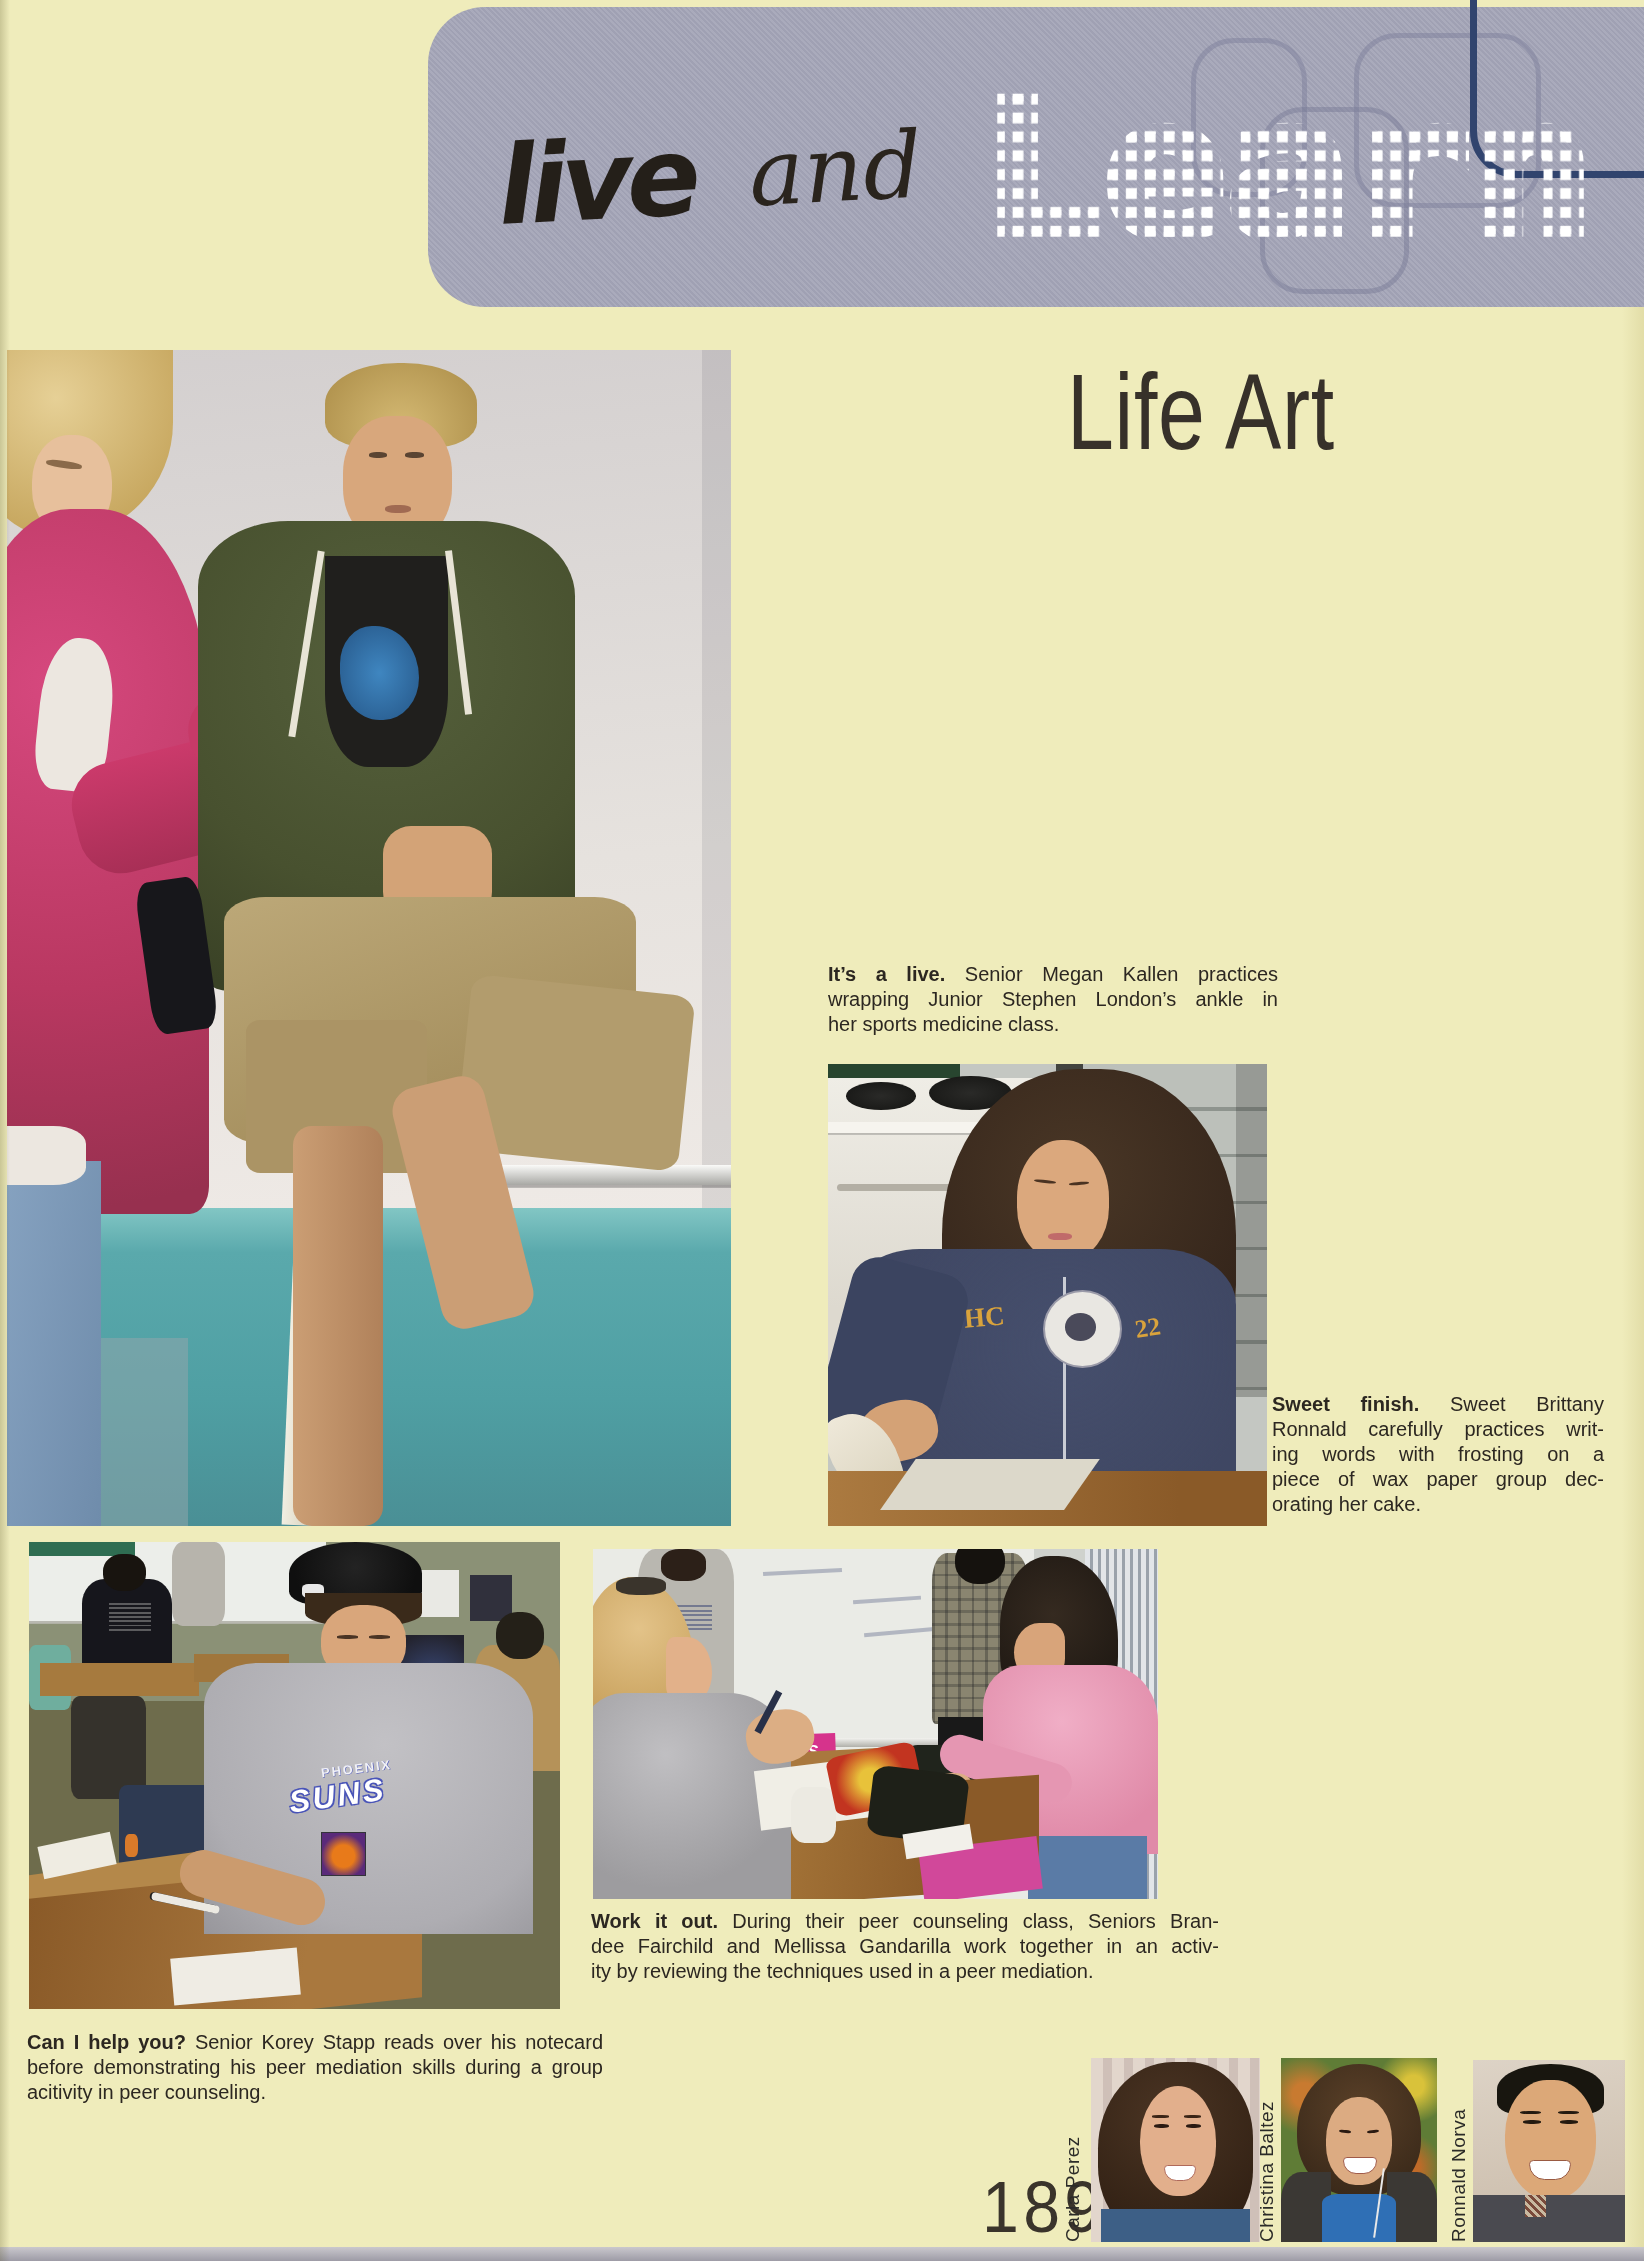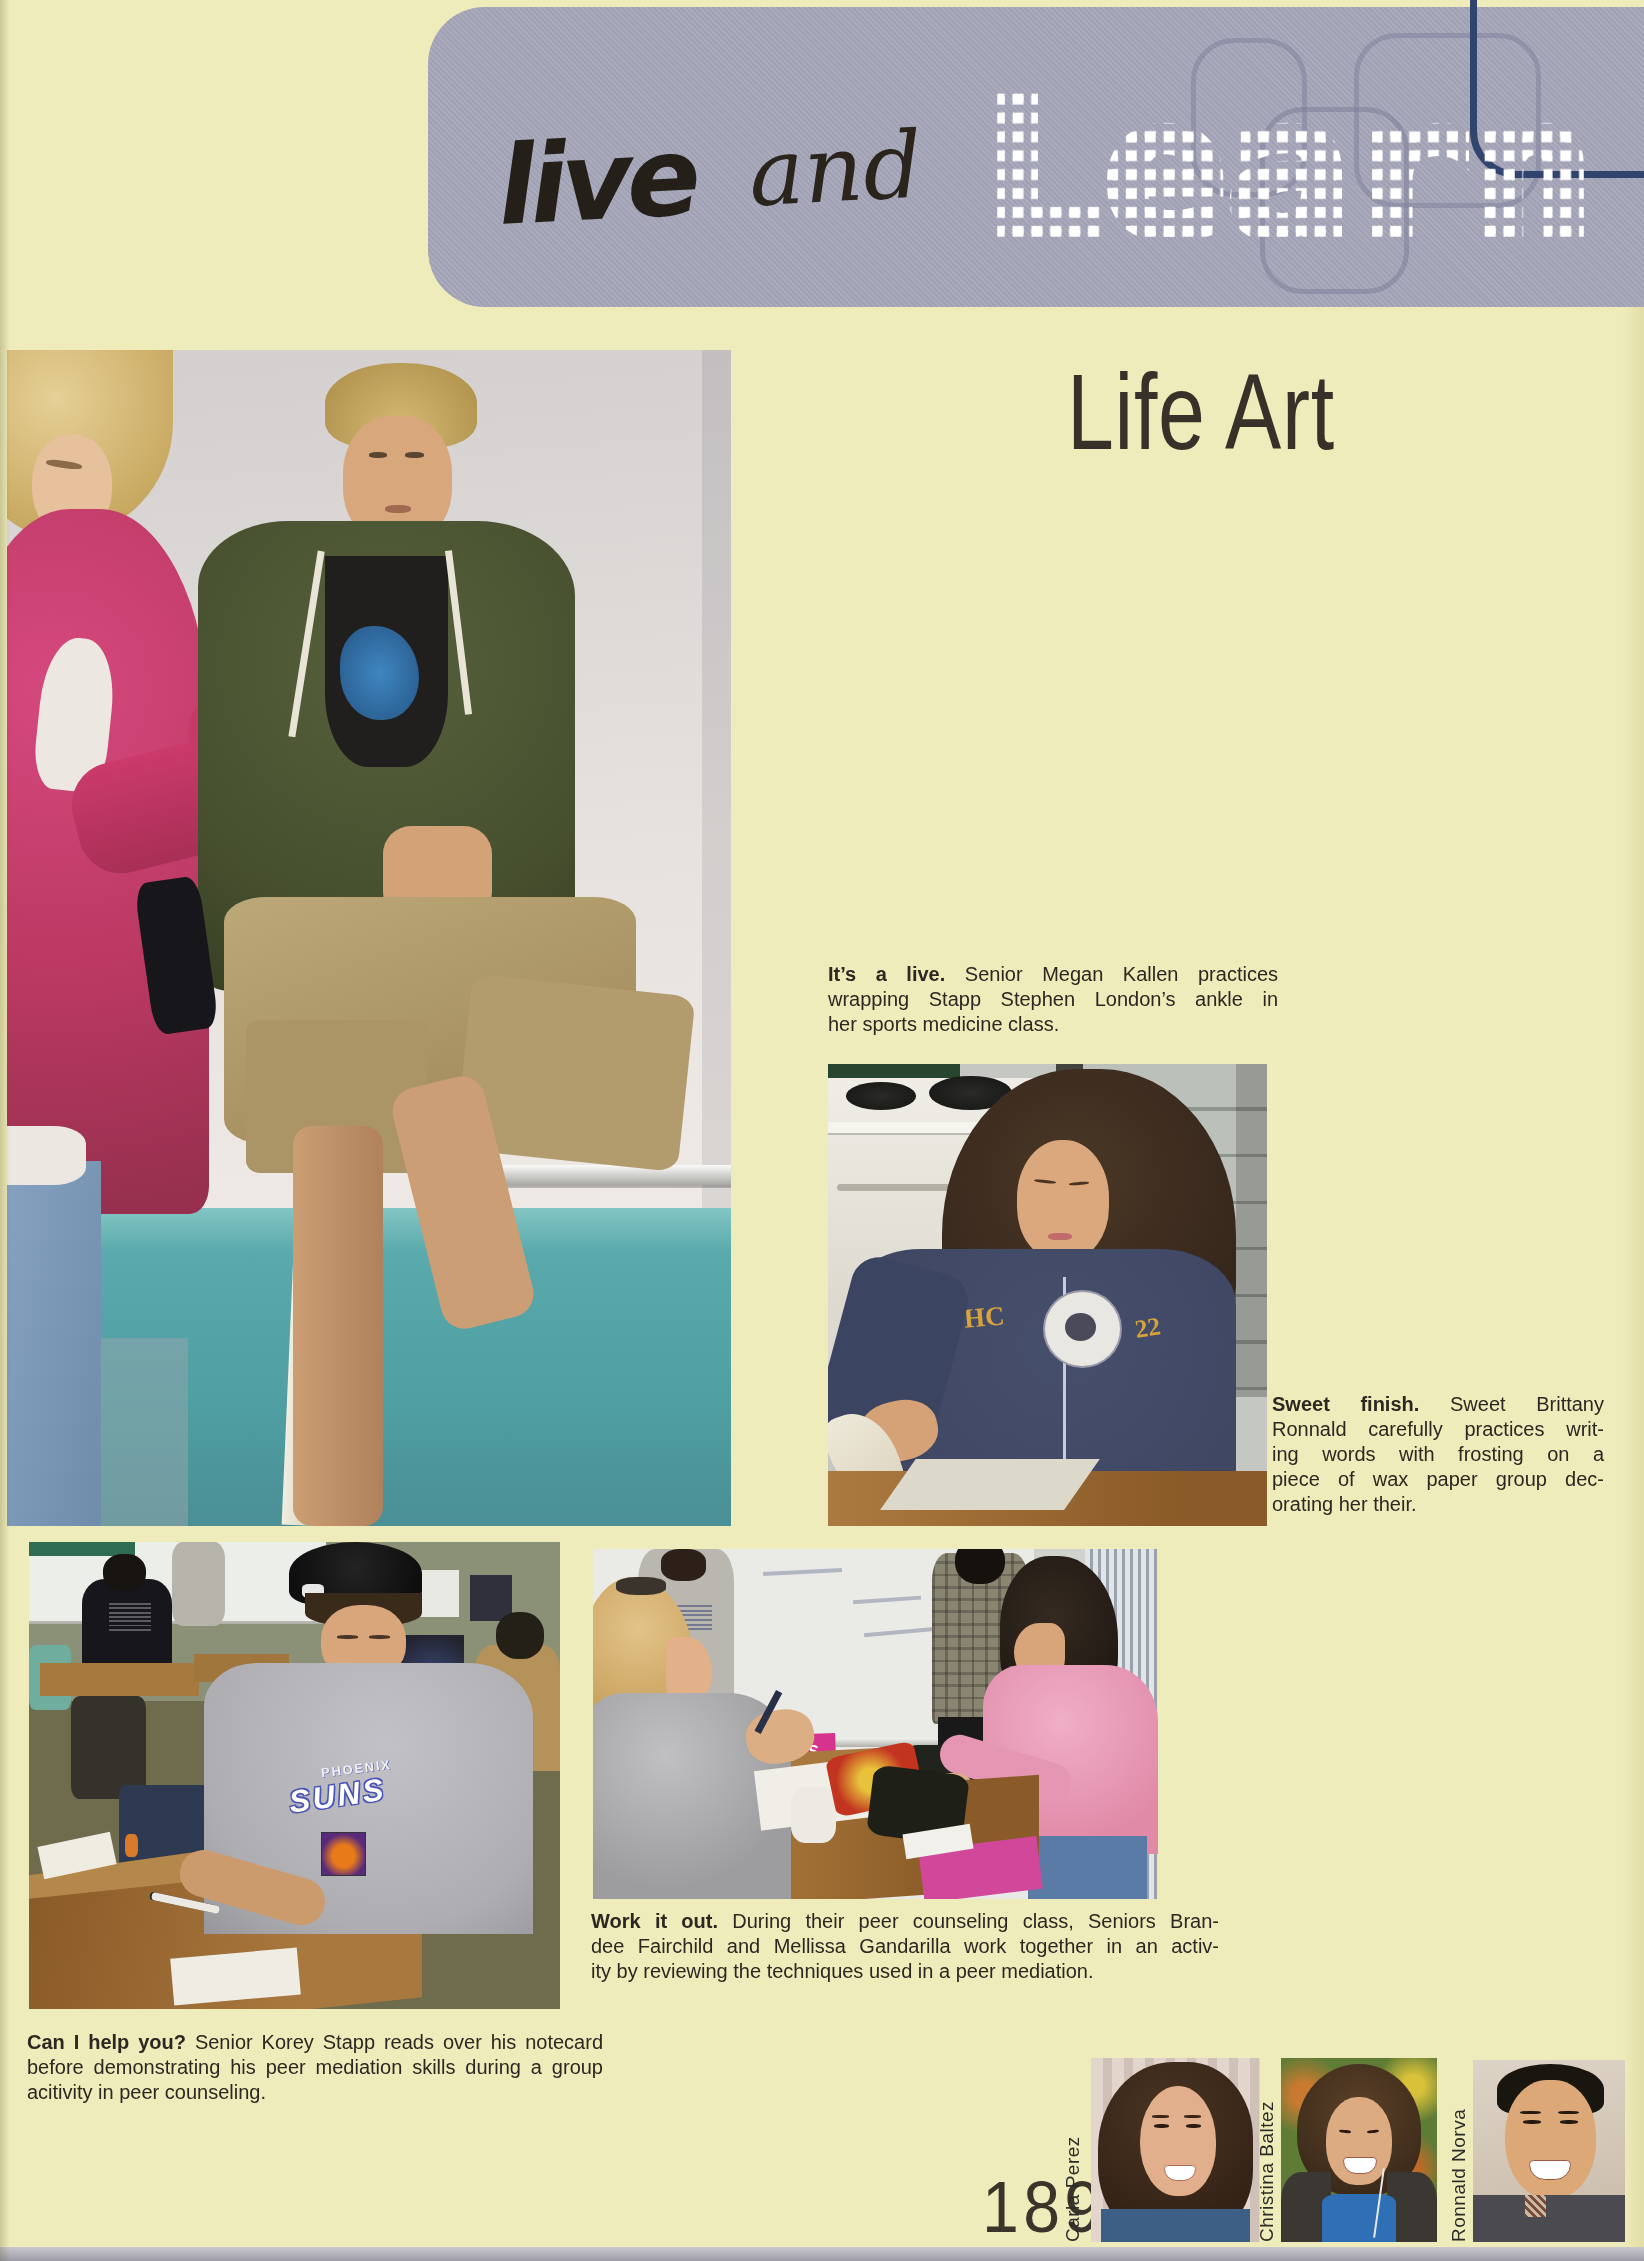--- a/index.html
+++ b/index.html
@@ -98,21 +98,21 @@
     <div class="s" style="left:30%;top:46.5%;width:57%;height:21%;background:linear-gradient(160deg,#bca878,#a6905f 70%);border-radius:10%;"></div>
     <div class="s" style="left:33%;top:57%;width:25%;height:13%;background:#ab9465;border-radius:8%;"></div>
     <div class="s" style="left:63%;top:54%;width:31%;height:15%;background:#b29c6d;border-radius:10%;transform:rotate(6deg);"></div>
     <div class="s" style="left:39.5%;top:66%;width:12.5%;height:34%;background:linear-gradient(90deg,#cb9e74,#b0815a);border-radius:19px;"></div>
     <div class="s" style="left:56.5%;top:62%;width:13%;height:21%;background:#cb9e75;border-radius:23.6px;transform:rotate(-14deg);"></div>
     <div class="s" style="left:19%;top:45%;width:9%;height:13%;background:#17171b;border-radius:20%;transform:rotate(-8deg);"></div>
   </div>
 
   <div class="cap" style="left:828px;top:962px;width:450px;">
     <div class="jl"><b>It’s a live.</b> <span>Senior Megan Kallen practices</span></div>
-    <div class="jl">wrapping Stapp Stephen London’s ankle in</div>
+    <div class="jl">wrapping Junior Stephen London’s ankle in</div>
     <div class="ll">her sports medicine class.</div>
   </div>
 
   <div class="ph" style="left:828px;top:1064px;width:439px;height:462px;background:#c4c7c2;">
     <div class="s" style="left:0;top:0;width:30%;height:13%;background:#28452f;"></div>
     <div class="s" style="left:0;top:3%;width:58%;height:62%;background:linear-gradient(#efede6,#ddd9cf 80%);"></div>
     <div class="s" style="left:0;top:12.5%;width:58%;height:2.5%;background:#f6f4ee;box-shadow:0 1.9px 0 rgba(80,80,80,.3);"></div>
     <div class="s" style="left:4%;top:4%;width:16%;height:6%;background:radial-gradient(#2a2a28,#141412);border-radius:50%;"></div>
     <div class="s" style="left:23%;top:2.5%;width:19%;height:7.5%;background:radial-gradient(#2a2a28,#141412);border-radius:50%;"></div>
     <div class="s" style="left:42%;top:5%;width:14%;height:6%;background:radial-gradient(#2a2a28,#141412);border-radius:50%;"></div>
@@ -137,21 +137,21 @@
     <div class="s" style="left:1%;top:75%;width:15%;height:21%;background:linear-gradient(160deg,#efe9da,#d9d2bd);border-radius:25% 60% 30% 70%;transform:rotate(-18deg);"></div>
     <div class="s" style="left:0;top:88%;width:100%;height:12%;background:linear-gradient(90deg,#ab7a40,#8a5a28 80%);"></div>
     <div class="s" style="left:16%;top:85.5%;width:42%;height:11%;background:#dcd8ca;transform:skewX(-35deg);"></div>
   </div>
 
   <div class="cap" style="left:1272px;top:1392px;width:332px;">
     <div class="jl"><b>Sweet finish.</b> <span>Sweet Brittany</span></div>
     <div class="jl">Ronnald carefully practices writ-</div>
     <div class="jl">ing words with frosting on a</div>
     <div class="jl">piece of wax paper group dec-</div>
-    <div class="ll">orating her their.</div>
+    <div class="ll">orating her cake.</div>
   </div>
 
   <div class="ph" style="left:29px;top:1542px;width:531px;height:467px;background:#6e6c4c;">
     <div class="s" style="left:0;top:0;width:100%;height:34%;background:#8b9176;"></div>
     <div class="s" style="left:0;top:0;width:56%;height:17%;background:#eceeea;box-shadow:0 2.8px 0 #b8b8b0;"></div>
     <div class="s" style="left:0;top:0;width:20%;height:3%;background:#2f6d52;"></div>
     <div class="s" style="left:62%;top:3%;width:9%;height:12%;background:radial-gradient(#d96aa8,#b23278);"></div>
     <div class="s" style="left:73%;top:6%;width:8%;height:10%;background:#e9e9e4;"></div>
     <div class="s" style="left:83%;top:7%;width:8%;height:10%;background:#30303c;"></div>
     <div class="s" style="left:70%;top:20%;width:12%;height:22%;background:radial-gradient(circle at 50% 45%,#3a4a7a,#23232e 75%);"></div>

